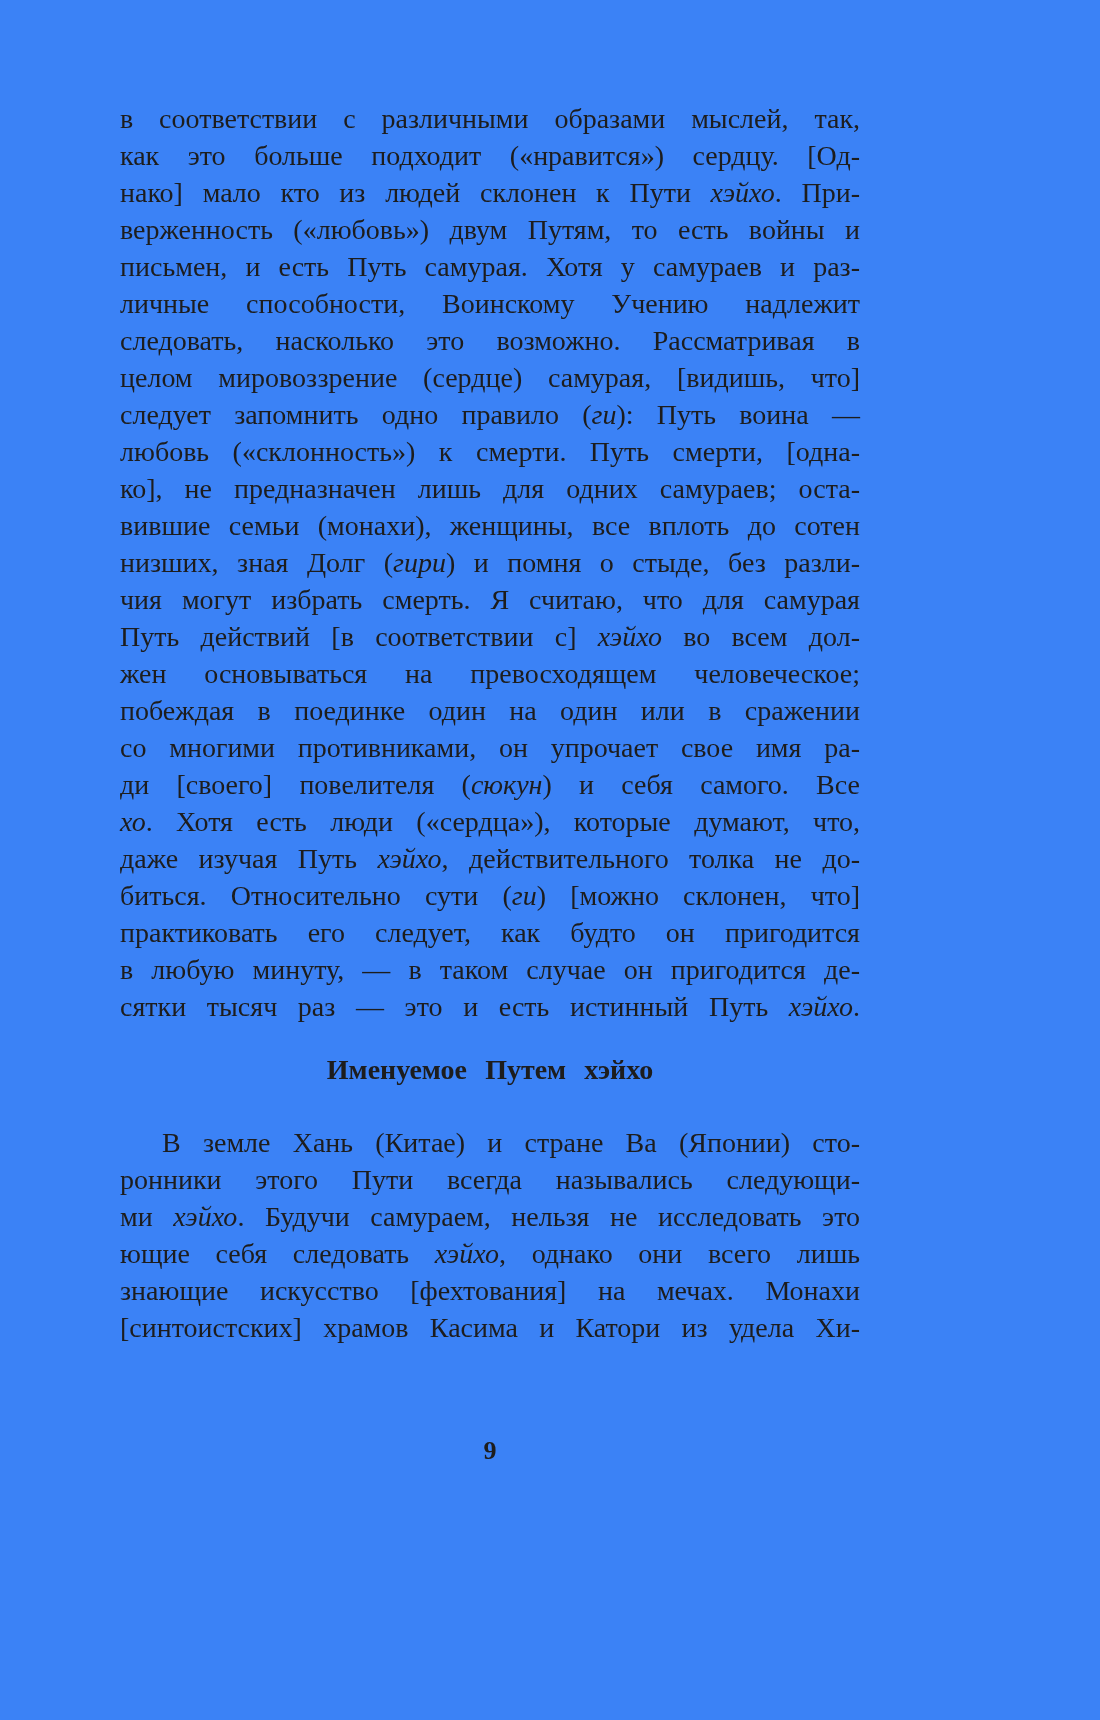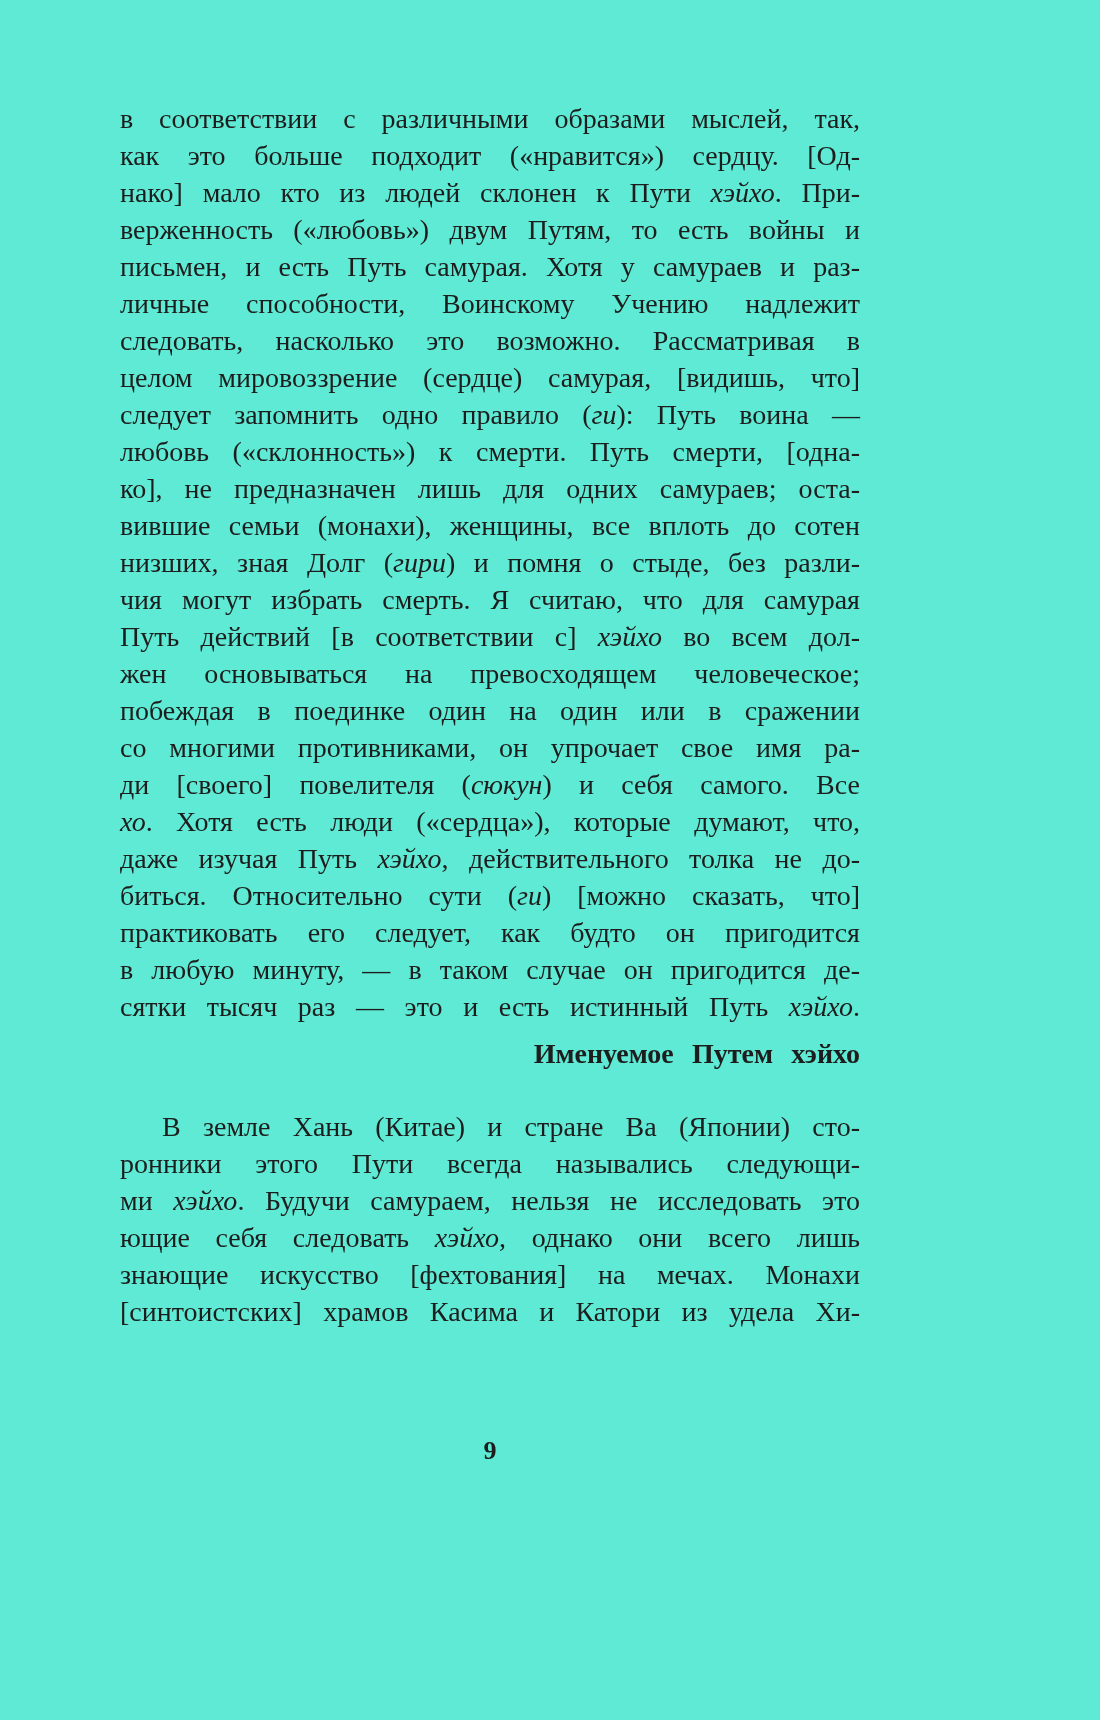--- a/index.html
+++ b/index.html
@@ -4,21 +4,21 @@
 <style>
   html, body {
     margin: 0;
     padding: 0;
     background: #ffffff;
   }
   .page {
     position: relative;
     width: 1100px;
     height: 1720px;
-    background: #5eead4;
+    background: #3b82f6;
     color: #1d1d1d;
     font-family: "Liberation Serif", "DejaVu Serif", serif;
     overflow: hidden;
   }
   .text-column {
     position: absolute;
     left: 120px;
     top: 100px;
     width: 740px;
   }
@@ -36,23 +36,23 @@
   }
   .line.indent {
     text-indent: 42px;
     margin-top: 36px;
   }
   .em { font-style: italic; }
   .heading {
     font-size: 28px;
     line-height: 37px;
     font-weight: bold;
-    text-align: right;
+    text-align: center;
     word-spacing: 0.4em;
-    margin-top: 10px;
+    margin-top: 26px;
     margin-bottom: 36px;
   }
   .page-number {
     position: absolute;
     left: 120px;
     top: 1436px;
     width: 740px;
     text-align: center;
     font-size: 26px;
     font-weight: bold;
@@ -79,21 +79,21 @@
         <div class="line"><span>вившие семьи (монахи), женщины, все вплоть до сотен</span></div>
         <div class="line"><span>низших, зная Долг (</span><span class="em">гири</span><span>) и помня о стыде, без разли-</span></div>
         <div class="line"><span>чия могут избрать смерть. Я считаю, что для самурая</span></div>
         <div class="line"><span>Путь действий [в соответствии с] </span><span class="em">хэйхо</span><span> во всем дол-</span></div>
         <div class="line"><span>жен основываться на превосходящем человеческое;</span></div>
         <div class="line"><span>побеждая в поединке один на один или в сражении</span></div>
         <div class="line"><span>со многими противниками, он упрочает свое имя ра-</span></div>
         <div class="line"><span>ди [своего] повелителя (</span><span class="em">сюкун</span><span>) и себя самого. Все</span></div>
         <div class="line"><span class="em">хо</span><span>. Хотя есть люди («сердца»), которые думают, что,</span></div>
         <div class="line"><span>даже изучая Путь </span><span class="em">хэйхо</span><span>, действительного толка не до-</span></div>
-        <div class="line"><span>биться. Относительно сути (</span><span class="em">ги</span><span>) [можно сказать, что]</span></div>
+        <div class="line"><span>биться. Относительно сути (</span><span class="em">ги</span><span>) [можно склонен, что]</span></div>
         <div class="line"><span>практиковать его следует, как будто он пригодится</span></div>
         <div class="line"><span>в любую минуту, — в таком случае он пригодится де-</span></div>
         <div class="line lastline"><span>сятки тысяч раз — это и есть истинный Путь </span><span class="em">хэйхо</span><span>.</span></div>
       </div>
       <div class="heading">Именуемое Путем хэйхо</div>
       <div class="paragraph">
         <div class="line indent"><span>В земле Хань (Китае) и стране Ва (Японии) сто-</span></div>
         <div class="line"><span>ронники этого Пути всегда назывались следующи-</span></div>
         <div class="line"><span>ми </span><span class="em">хэйхо</span><span>. Будучи самураем, нельзя не исследовать это</span></div>
         <div class="line"><span>ющие себя следовать </span><span class="em">хэйхо</span><span>, однако они всего лишь</span></div>

